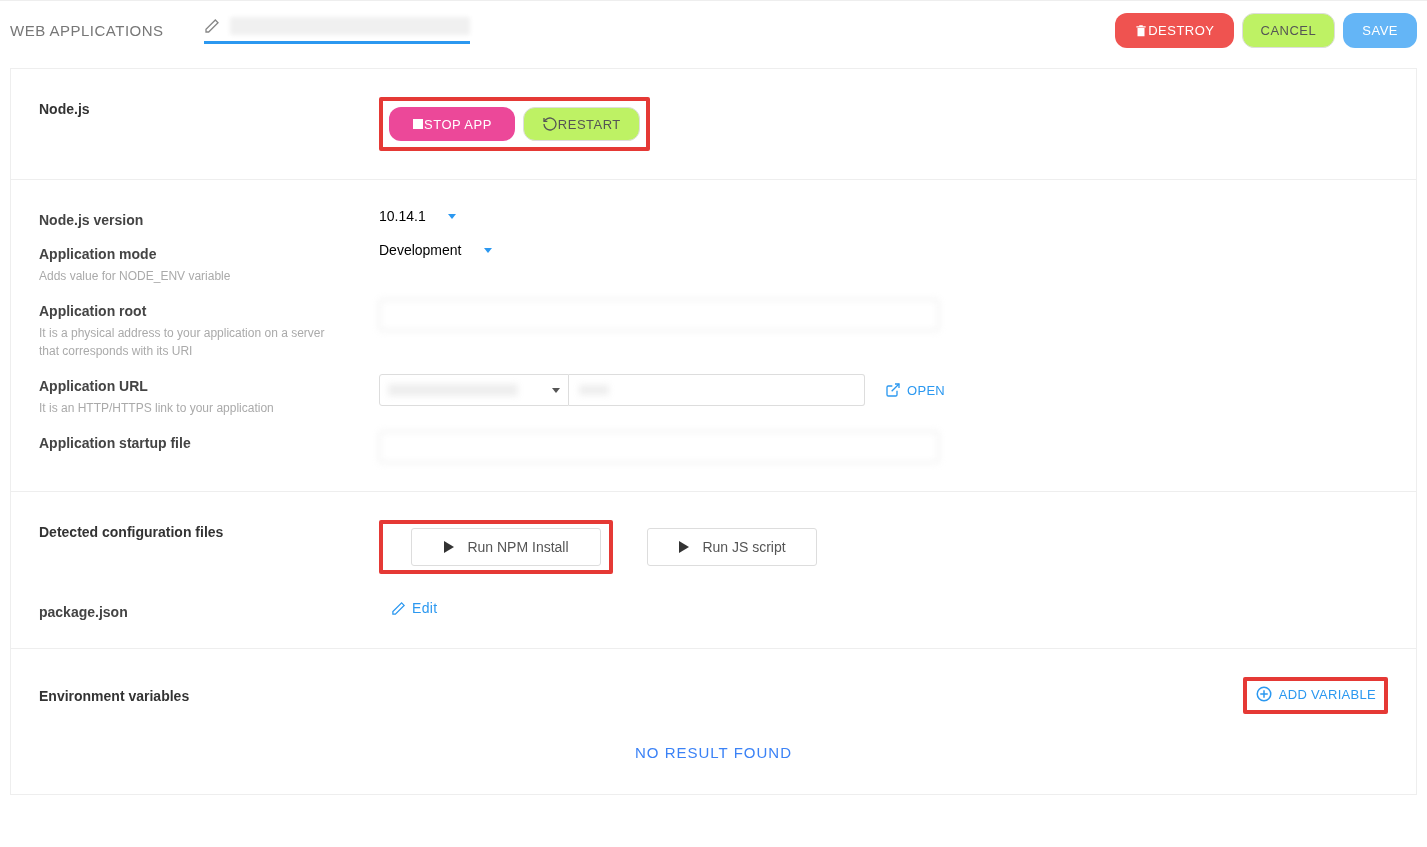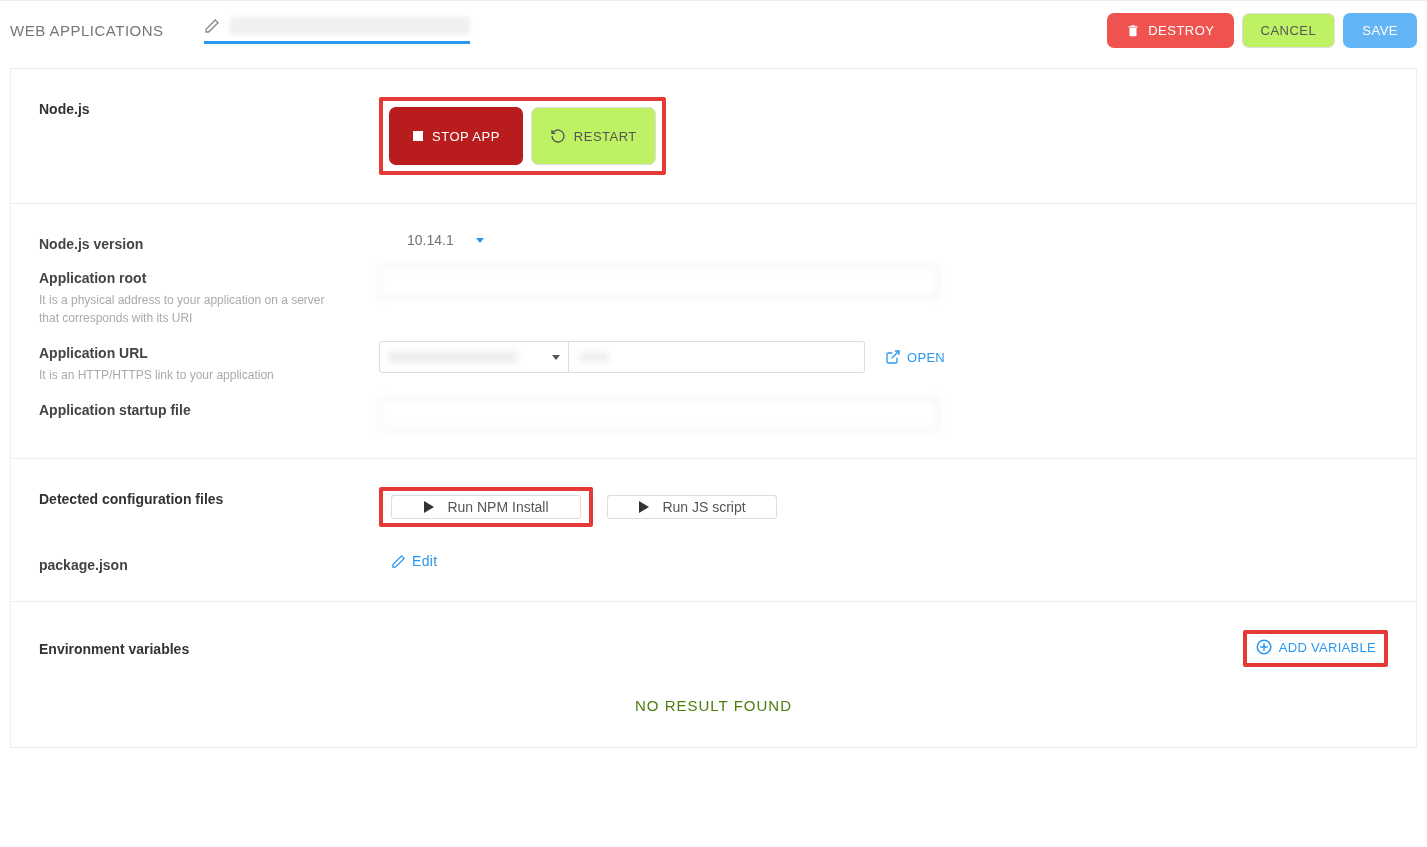--- a/index.html
+++ b/index.html
@@ -39,33 +39,32 @@
   }
   .top-actions {
     margin-left: auto;
     display: flex;
     gap: 8px;
   }
   .btn {
     display: inline-flex;
     align-items: center;
     justify-content: center;
-    gap: 8px;
     padding: 9px 18px;
     font-size: 13px;
     text-transform: uppercase;
     letter-spacing: 0.5px;
-    border-radius: 7px;
+    border-radius: 12px;
     border: 1px solid transparent;
     cursor: pointer;
     background: #fff;
     color: #555;
   }
   .btn-danger { background: #ef5350; color: #fff; }
-  .btn-primary { background: #b91c1c; color: #fff; }
+  .btn-primary { background: #ec4899; color: #fff; }
   .btn-primary-light { background: #64b5f6; color: #fff; }
   .btn-outline { background: #bef264; border: 1px solid #ddd; color: #555; }
   .panel {
     border: 1px solid #eee;
     margin: 20px 10px 0 10px;
   }
   .section {
     padding: 28px 28px;
     border-bottom: 1px solid #eee;
   }
@@ -94,27 +93,26 @@
     line-height: 1.5;
     max-width: 300px;
   }
   .value-col {
     flex: 1;
     display: flex;
     align-items: center;
     gap: 10px;
   }
   .link-select {
-    color: #737373;
+    color: #000000;
     cursor: pointer;
     display: inline-flex;
     align-items: center;
     gap: 22px;
     font-size: 14px;
-    margin-left: 28px;
   }
   .caret-down {
     display: inline-block;
     width: 0; height: 0;
     border-left: 4px solid transparent;
     border-right: 4px solid transparent;
     border-top: 5px solid #2b98f0;
   }
   .txt-input {
     width: 560px;
@@ -162,38 +160,39 @@
   .hl-box-tight {
     border: 4px solid #e53935;
     padding: 4px 8px;
     border-radius: 2px;
   }
   .run-btn {
     display: inline-flex;
     align-items: center;
     justify-content: center;
     gap: 12px;
-    height: 24px;
+    height: 38px;
     padding: 0 26px;
     border: 1px solid #ddd;
     border-radius: 3px;
     background: #fff;
     cursor: pointer;
     font-size: 14px;
     color: #555;
+    margin-left: 20px;
   }
   .icon-svg { display: inline-block; vertical-align: middle; }
   .section-head {
     display: flex;
     align-items: center;
     justify-content: space-between;
   }
   .empty-msg {
     text-align: center;
-    color: #4d7c0f;
+    color: #3b82f6;
     letter-spacing: 1px;
     font-size: 15px;
     text-transform: uppercase;
     padding: 30px 0 5px;
   }
 </style>
 </head>
 <body>
 
 <div class="top-bar">
@@ -228,21 +227,21 @@
         <div class="label-main label-strong">Node.js</div>
       </div>
       <div class="value-col">
         <div class="hl-box">
           <button class="btn btn-primary" style="padding:8px 22px">
             <svg class="icon-svg" width="12" height="12" viewBox="0 0 12 12">
                 <rect x="1" y="1" width="10" height="10" fill="#fff"></rect>
               </svg>
             <span>STOP APP</span>
           </button>
-          <button class="btn btn-outline" style="padding:20px 18px">
+          <button class="btn btn-outline" style="padding:8px 18px">
             <svg class="icon-svg" width="16" height="16" viewBox="0 0 24 24" fill="none" stroke="#555" stroke-width="2">
                 <path d="M3 12a9 9 0 1 0 3-6.7L3 8"></path>
                 <path d="M3 3v5h5"></path>
               </svg>
             <span>RESTART</span>
           </button>
         </div>
       </div>
     </div>
   </div>
@@ -253,20 +252,32 @@
         <div class="label-main">Node.js version</div>
       </div>
       <div class="value-col">
         <span class="link-select">
           <span>10.14.1</span>
           <span class="caret-down"></span>
         </span>
       </div>
     </div>
 
+    <div class="row">
+      <div class="label-col">
+        <div class="label-main">Application mode</div>
+        <div class="label-help">Adds value for NODE_ENV variable</div>
+      </div>
+      <div class="value-col">
+        <span class="link-select">
+          <span>Development</span>
+          <span class="caret-down"></span>
+        </span>
+      </div>
+    </div>
 
     <div class="row">
       <div class="label-col">
         <div class="label-main">Application root</div>
         <div class="label-help">It is a physical address to your application on a server that corresponds with its URI</div>
       </div>
       <div class="value-col">
         <input class="txt-input blur-content" style="">
       </div>
     </div>

